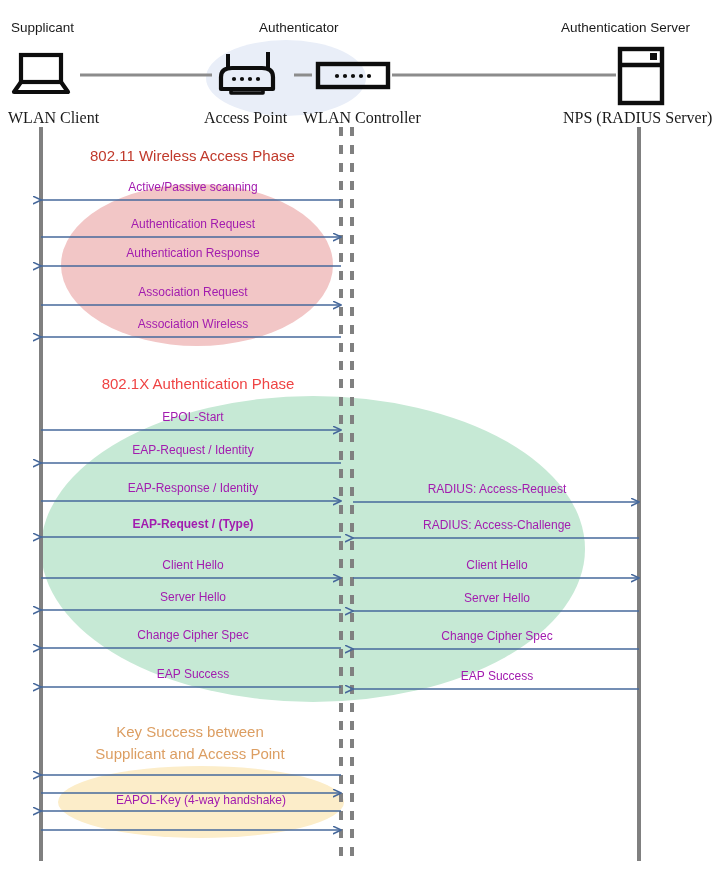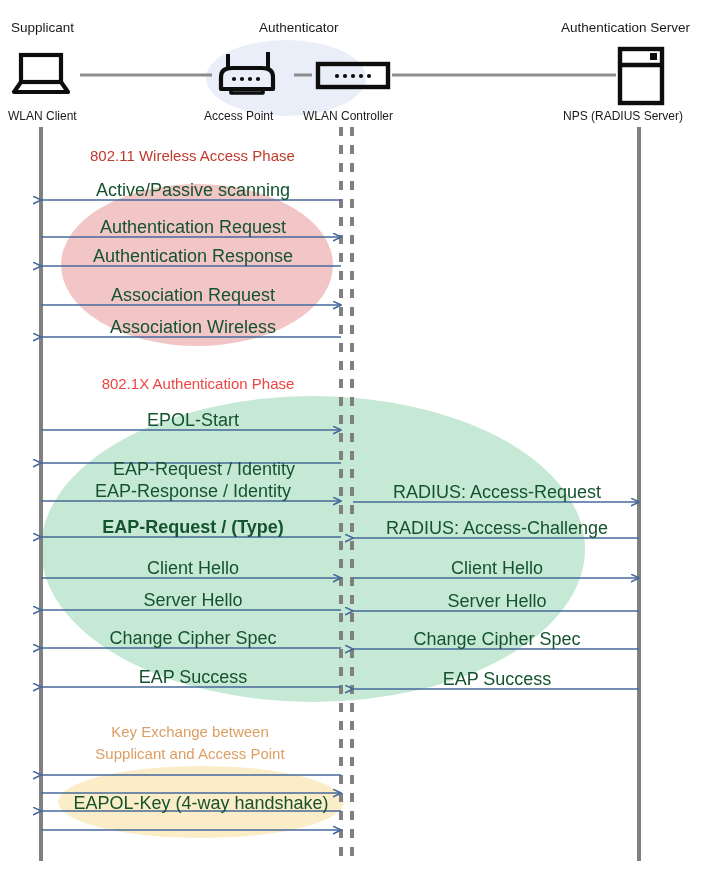--- a/index.html
+++ b/index.html
@@ -9,24 +9,24 @@
     overflow:hidden;position:relative;
   }
   #stage{position:absolute;left:0;top:0;width:713px;height:875px;}
   svg#canvas{position:absolute;left:0;top:0;width:713px;height:875px;}
 
   .hdr-label{
     position:absolute;font-size:13.5px;color:#1a1a1a;
     white-space:nowrap;letter-spacing:0px;
   }
   .node-label{
-    position:absolute;font-size:12px;color:#1a1a1a;white-space:nowrap;
+    position:absolute;font-size:16px;color:#1a1a1a;white-space:nowrap;font-family:Liberation Serif, serif;
   }
   .msg{
-    position:absolute;font-size:18px;color:#14532d;
+    position:absolute;font-size:12px;color:#a21caf;
     white-space:nowrap;text-align:center;
   }
   .phase{
     position:absolute;font-size:15px;white-space:nowrap;text-align:center;
     font-weight:400;
   }
   .phase.two-line{white-space:normal;line-height:1.45;}
 </style>
 </head>
 <body>
@@ -120,21 +120,21 @@
       </g>
   </svg>
 
   <div id="labels">
       <div class="msg" style="left: 63px; top: 180px; width: 260px;">Active/Passive scanning</div>
       <div class="msg" style="left: 63px; top: 217px; width: 260px;">Authentication  Request</div>
       <div class="msg" style="left: 63px; top: 246px; width: 260px;">Authentication  Response</div>
       <div class="msg" style="left: 63px; top: 285px; width: 260px;">Association Request</div>
       <div class="msg" style="left: 63px; top: 317px; width: 260px;">Association Wireless</div>
       <div class="msg" style="left: 63px; top: 410px; width: 260px;">EPOL-Start</div>
-      <div class="msg" style="left: 74px; top: 443px; width: 260px; margin-top: 16px;">EAP-Request / Identity</div>
+      <div class="msg" style="left: 63px; top: 443px; width: 260px;">EAP-Request / Identity</div>
       <div class="msg" style="left: 63px; top: 481px; width: 260px;">EAP-Response / Identity</div>
       <div class="msg" style="left: 63px; top: 517px; width: 260px; font-weight: bold;">EAP-Request / (Type)</div>
       <div class="msg" style="left: 63px; top: 558px; width: 260px;">Client Hello</div>
       <div class="msg" style="left: 63px; top: 590px; width: 260px;">Server Hello</div>
       <div class="msg" style="left: 63px; top: 628px; width: 260px;">Change Cipher Spec</div>
       <div class="msg" style="left: 63px; top: 667px; width: 260px;">EAP Success</div>
       <div class="msg" style="left: 367px; top: 482px; width: 260px;">RADIUS: Access-Request</div>
       <div class="msg" style="left: 367px; top: 518px; width: 260px;">RADIUS: Access-Challenge</div>
       <div class="msg" style="left: 367px; top: 558px; width: 260px;">Client Hello</div>
       <div class="msg" style="left: 367px; top: 591px; width: 260px;">Server Hello</div>
@@ -143,15 +143,15 @@
       <div class="msg" style="left: 71px; top: 793px; width: 260px;">EAPOL-Key (4-way handshake)</div>
       <div class="hdr-label" style="left: 11px; top: 20px;">Supplicant</div>
       <div class="hdr-label" style="left: 259px; top: 20px;">Authenticator</div>
       <div class="hdr-label" style="left: 561px; top: 20px;">Authentication Server</div>
       <div class="node-label" style="left: 8px; top: 109px;">WLAN Client</div>
       <div class="node-label" style="left: 204px; top: 109px;">Access Point</div>
       <div class="node-label" style="left: 303px; top: 109px;">WLAN Controller</div>
       <div class="node-label" style="left: 563px; top: 109px;">NPS (RADIUS Server)</div>
       <div class="phase" style="left: 90px; top: 147px; width: 200px; color: rgb(192, 57, 43);">802.11 Wireless Access Phase</div>
       <div class="phase" style="left: 100px; top: 375px; width: 196px; color: #ef4444;">802.1X Authentication Phase</div>
-      <div class="phase two-line" style="left: 95px; top: 721px; width: 190px; color: rgb(220, 158, 98);">Key Exchange between Supplicant and Access Point</div>
+      <div class="phase two-line" style="left: 95px; top: 721px; width: 190px; color: rgb(220, 158, 98);">Key Success between Supplicant and Access Point</div>
     </div>
 </div>
 
 </body></html>

